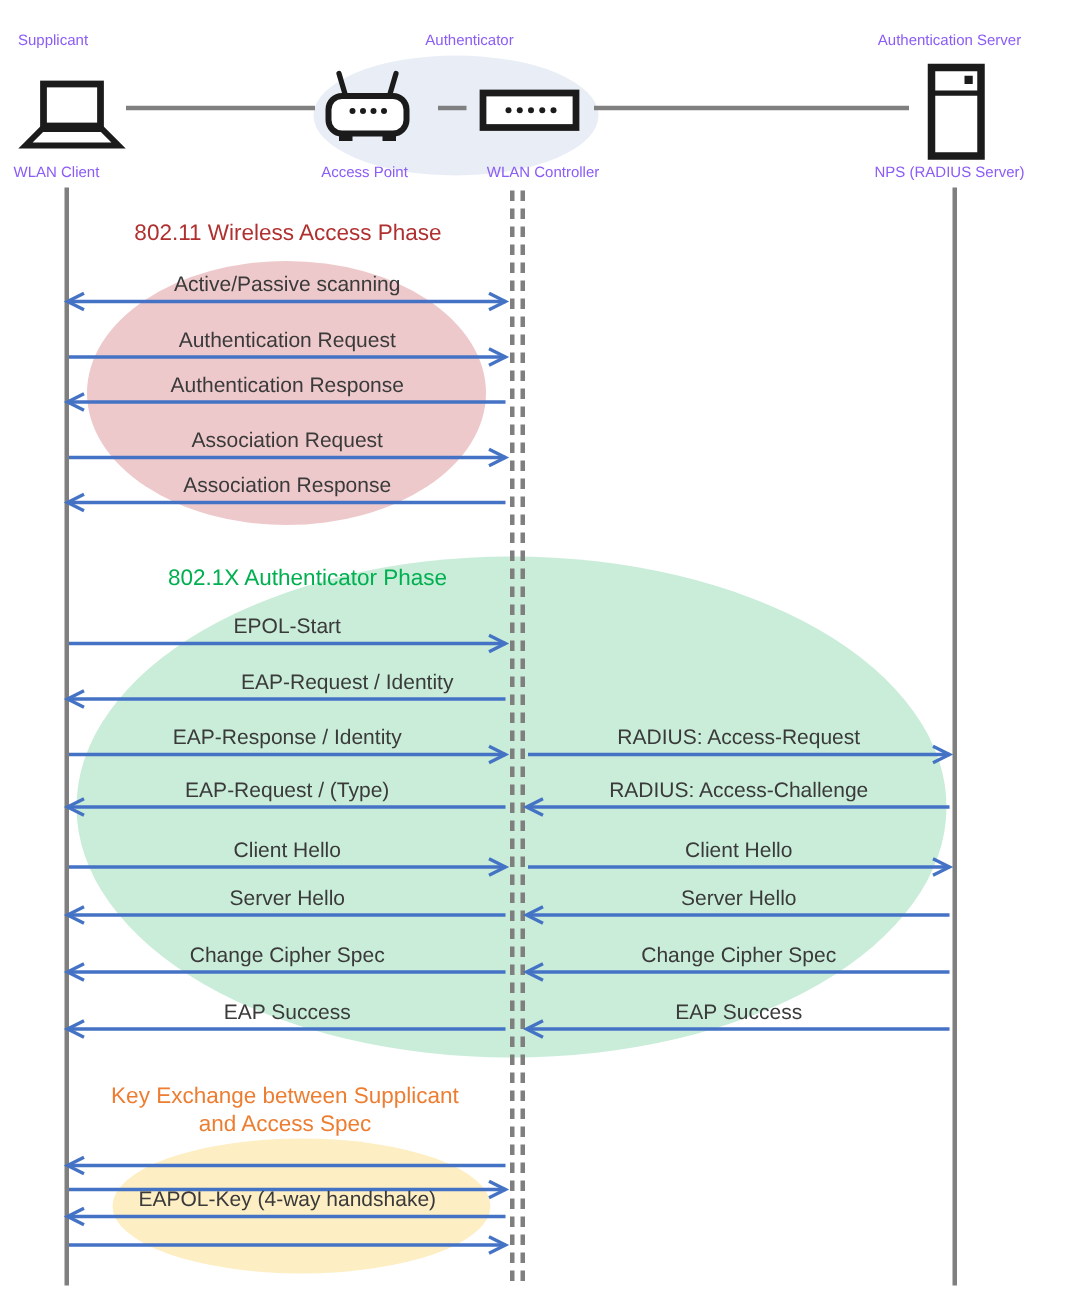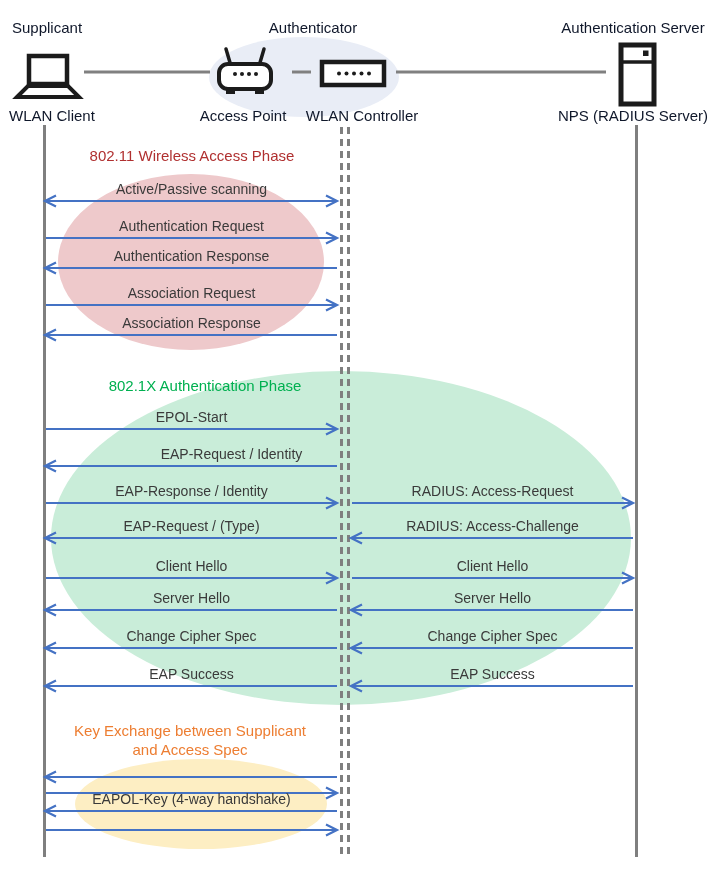--- a/index.html
+++ b/index.html
@@ -1,21 +1,21 @@
 <!DOCTYPE html>
 <html><head>
 <meta charset="utf-8">
 <style>
   html,body{margin:0;padding:0;background:#fff;}
   .stage{
     position:relative;width:713px;height:875px;background:#fff;
     font-family:"Liberation Sans",sans-serif;overflow:hidden;
   }
   .stage svg{position:absolute;left:0;top:0;}
-  .lbl{position:absolute;color:#0f172a;font-size:15px;line-height:17px;white-space:nowrap;}
+  .lbl{position:absolute;color:#8b5cf6;font-size:10px;line-height:17px;white-space:nowrap;}
   .lbl.center{text-align:center;white-space:normal;}
   .phase-title{position:absolute;font-size:15px;line-height:19px;text-align:center;}
   .msg-label{position:absolute;font-size:14px;height:17px;line-height:17px;text-align:center;color:#3a3a3a;white-space:nowrap;}
 </style>
 </head>
 <body>
 
 <div class="stage">
 
   <svg width="713" height="875" viewBox="0 0 713 875">
@@ -174,21 +174,21 @@
   <div class="lbl" style="left:12px;top:19px;">Supplicant</div>
   <div class="lbl center" style="left:213px;top:19px;width:200px;">Authenticator</div>
   <div class="lbl center" style="left:543px;top:19px;width:180px;">Authentication Server</div>
 
   <div class="lbl" style="left:9px;top:107px;">WLAN Client</div>
   <div class="lbl center" style="left:168px;top:107px;width:150px;">Access Point</div>
   <div class="lbl center" style="left:287px;top:107px;width:150px;">WLAN Controller</div>
   <div class="lbl center" style="left:543px;top:107px;width:180px;">NPS (RADIUS Server)</div>
 
   <div class="phase-title" style="left: 42px; top: 146px; width: 300px; color: rgb(176, 48, 48);">802.11 Wireless Access Phase</div>
-  <div class="phase-title" style="left: 55px; top: 376px; width: 300px; color: rgb(0, 176, 80);">802.1X Authentication Phase</div>
+  <div class="phase-title" style="left: 55px; top: 376px; width: 300px; color: rgb(0, 176, 80);">802.1X Authenticator Phase</div>
   <div class="phase-title" style="left: 70px; top: 721px; width: 240px; color: rgb(237, 125, 49);">Key Exchange between Supplicant and Access Spec</div>
 
   <div id="labels">
       <div class="msg-label" style="left: 46px; width: 291px; top: 181px; color: rgb(58, 58, 58);">Active/Passive scanning</div>
       <div class="msg-label" style="left: 46px; width: 291px; top: 218px; color: rgb(58, 58, 58);">Authentication Request</div>
       <div class="msg-label" style="left: 46px; width: 291px; top: 248px; color: rgb(58, 58, 58);">Authentication Response</div>
       <div class="msg-label" style="left: 46px; width: 291px; top: 285px; color: rgb(58, 58, 58);">Association Request</div>
       <div class="msg-label" style="left: 46px; width: 291px; top: 315px; color: rgb(58, 58, 58);">Association Response</div>
       <div class="msg-label" style="left: 46px; width: 291px; top: 409px; color: rgb(58, 58, 58);">EPOL-Start</div>
       <div class="msg-label" style="left: 46px; width: 291px; top: 446px; color: rgb(58, 58, 58); padding-left: 40px;">EAP-Request / Identity</div>

